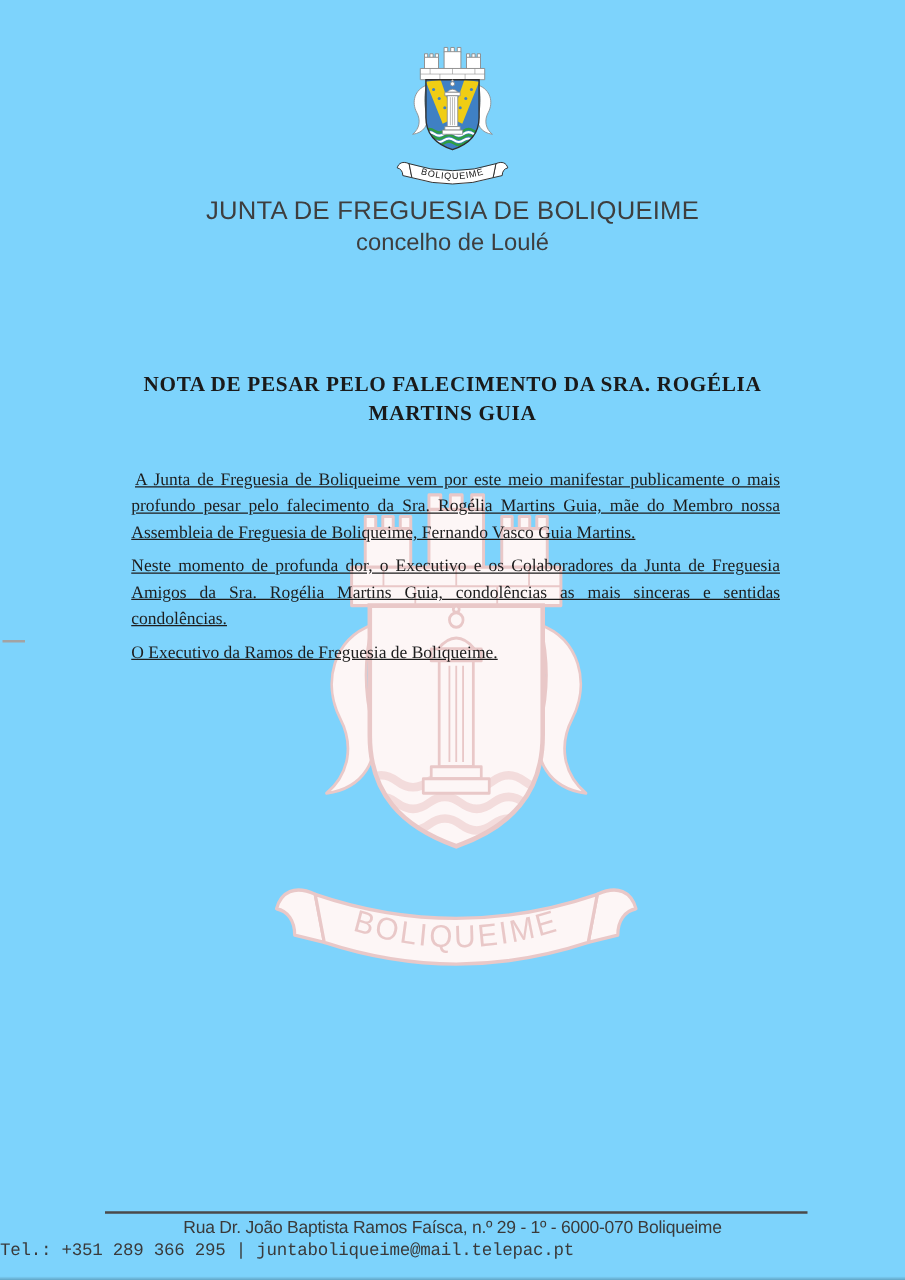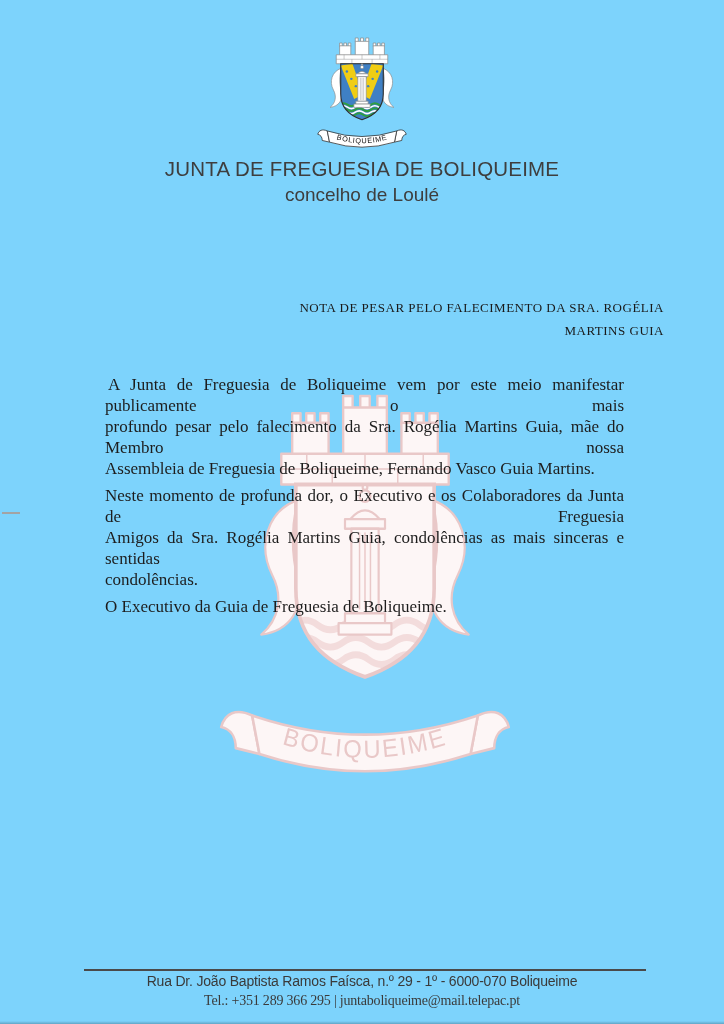--- a/index.html
+++ b/index.html
@@ -19,44 +19,44 @@
     position:absolute;left:0;right:0;top:157px;text-align:center;
     font-family:"Liberation Sans",sans-serif;font-size:20.5px;letter-spacing:.2px;color:#3e3e3e;
   }
   .org-sub{
     position:absolute;left:0;right:0;top:184px;text-align:center;
     font-family:Liberation Sans, sans-serif;font-size:19px;color:#3e3e3e;
   }
   
   .doc-title{
     position:absolute;left:60px;right:60px;top:296px;margin:0;
-    text-align:right;font-size:13px;font-weight:normal;letter-spacing:.5px;
+    text-align:center;font-size:17px;font-weight:bold;letter-spacing:.5px;
     line-height:23px;color:#1a1a1a;
   }
   
-  .body-text{position:absolute;left:105px;width:519px;top:374px;font-size:17px;line-height:21px;}
+  .body-text{position:absolute;left:105px;width:519px;top:374px;font-size:14px;line-height:21px;text-decoration:underline;}
   .para{margin:0 0 6px 0;}
   .jline{text-align:justify;text-align-last:justify;}
   .jline.last{text-align-last:left;}
   .para-1 .jline:first-child{text-indent:3px;}
   .dateline{margin:6px 0 5px 0;}
   .signoff{margin:0;}
   
   .fold-mark{position:absolute;left:2px;top:512px;width:18px;height:1.5px;background:#a3a3a3;}
   .scan-edge{position:absolute;left:0;bottom:0;width:100%;height:3px;
     background:linear-gradient(to bottom,rgba(0,0,0,0),rgba(0,0,0,.22));}
   
   .footer-rule{position:absolute;left:84px;top:969px;width:562px;height:1.5px;background:#4a4a4a;}
   .footer-address{
     position:absolute;left:0;right:0;top:973px;text-align:center;
     font-family:"Liberation Sans",sans-serif;font-size:14px;letter-spacing:-.2px;color:#3a3a3a;
   }
   .footer-contact{
-    position:absolute;left:0;right:0;top:993px;text-align:center;
-    font-family:Liberation Serif, serif;font-size:14px;letter-spacing:-.2px;color:#3a3a3a;
+    position:absolute;left:0;right:0;top:993px;
+    font-family:Liberation Mono, monospace;font-size:14px;letter-spacing:-.2px;color:#3a3a3a;
   }
   
   .crest svg{
     --c-blue:var(--shield-blue);--c-yellow:var(--chevron-yellow);--c-green:var(--wave-green);
     --c-metal:var(--metal-white);--c-line:var(--outline-dark);--c-stone:var(--stone-gray);
     --c-ink:var(--ink);
   }
   .watermark svg{
     --c-blue:var(--watermark-fill);--c-yellow:var(--watermark-fill);--c-green:var(--watermark-soft);
     --c-metal:var(--watermark-fill);--c-line:var(--watermark-line);--c-stone:var(--watermark-line);
@@ -171,21 +171,21 @@
       <div class="para para-1">
         <div class="jline">A Junta de Freguesia de Boliqueime vem por este meio manifestar publicamente o mais</div>
         <div class="jline">profundo pesar pelo falecimento da Sra. Rogélia Martins Guia, mãe do Membro nossa</div>
         <div class="jline last">Assembleia de Freguesia de Boliqueime, Fernando Vasco Guia Martins.</div>
       </div>
       <div class="para para-2">
         <div class="jline">Neste momento de profunda dor, o Executivo e os Colaboradores da Junta de Freguesia</div>
         <div class="jline">Amigos da Sra. Rogélia Martins Guia, condolências as mais sinceras e sentidas</div>
         <div class="jline last">condolências.</div>
       </div>
-      <div class="signoff">O Executivo da Guia de Freguesia de Boliqueime.</div>
+      <div class="signoff">O Executivo da Ramos de Freguesia de Boliqueime.</div>
     </div>
 
     <div class="fold-mark"></div>
     <div class="scan-edge"></div>
 
     <div class="footer-rule"></div>
     <div class="footer-address">Rua Dr. João Baptista Ramos Faísca, n.º 29 - 1º - 6000-070 Boliqueime</div>
     <div class="footer-contact">Tel.: +351 289 366 295 | juntaboliqueime@mail.telepac.pt</div>
 
   </div>

